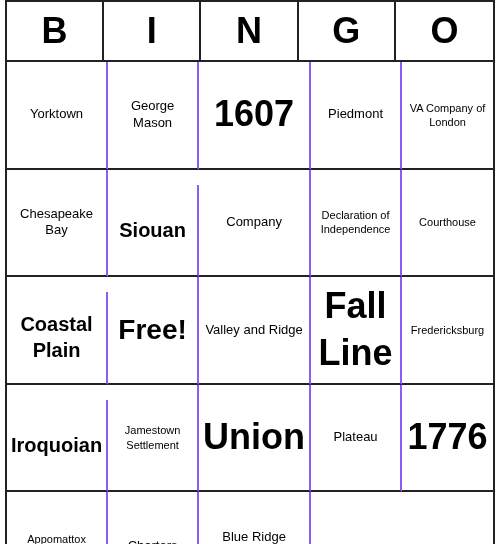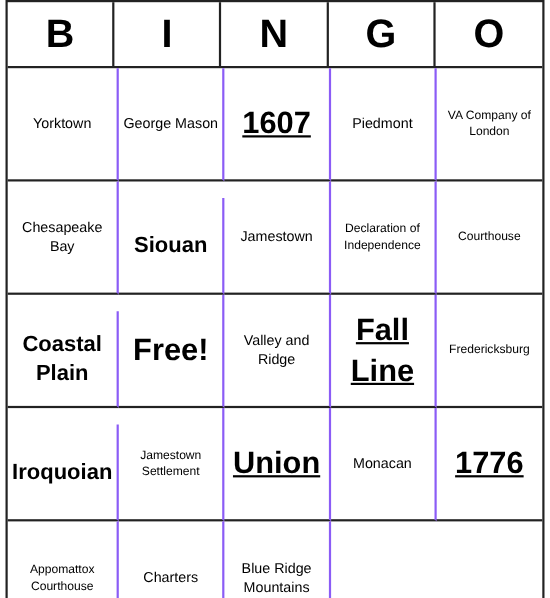--- a/index.html
+++ b/index.html
@@ -48,23 +48,22 @@
       font-size: 13px;
       line-height: 1.3;
     }
     .bingo-cell:nth-child(5n) {
       border-right: none;
     }
     .bingo-cell:nth-child(n+21) {
       border-bottom: none;
     }
     .bingo-cell.large-text {
-      font-size: 28px;
+      font-size: 36px;
       font-weight: bold;
-      text-decoration: underline;
     }
     .bingo-cell.medium-text {
       font-size: 20px;
       font-weight: bold;
       margin-top: 15px;
     }
     .bingo-cell.small-text {
       font-size: 11px;
     }
     .bingo-cell.free-cell {
@@ -85,30 +84,30 @@
       <div class="bingo-header-cell">O</div>
     </div>
   <div class="bingo-grid">
   <div class="bingo-cell">Yorktown</div>
       <div class="bingo-cell">George Mason</div>
       <div class="bingo-cell large-text">1607</div>
       <div class="bingo-cell">Piedmont</div>
       <div class="bingo-cell small-text">VA Company of London</div>
       <div class="bingo-cell">Chesapeake Bay</div>
       <div class="bingo-cell medium-text">Siouan</div>
-      <div class="bingo-cell">Jamestown</div>
+      <div class="bingo-cell">Company</div>
       <div class="bingo-cell small-text">Declaration of Independence</div>
       <div class="bingo-cell small-text">Courthouse</div>
       <div class="bingo-cell medium-text">Coastal Plain</div>
       <div class="bingo-cell free-cell">Free!</div>
       <div class="bingo-cell">Valley and Ridge</div>
       <div class="bingo-cell large-text">Fall Line</div>
       <div class="bingo-cell small-text">Fredericksburg</div>
       <div class="bingo-cell medium-text">Iroquoian</div>
       <div class="bingo-cell small-text">Jamestown Settlement</div>
       <div class="bingo-cell large-text">Union</div>
-      <div class="bingo-cell">Monacan</div>
+      <div class="bingo-cell">Plateau</div>
       <div class="bingo-cell large-text">1776</div>
       <div class="bingo-cell small-text">Appomattox Courthouse</div>
       <div class="bingo-cell">Charters</div>
       <div class="bingo-cell">Blue Ridge Mountains</div>
     </div>
 </div>
 
 </body></html>

